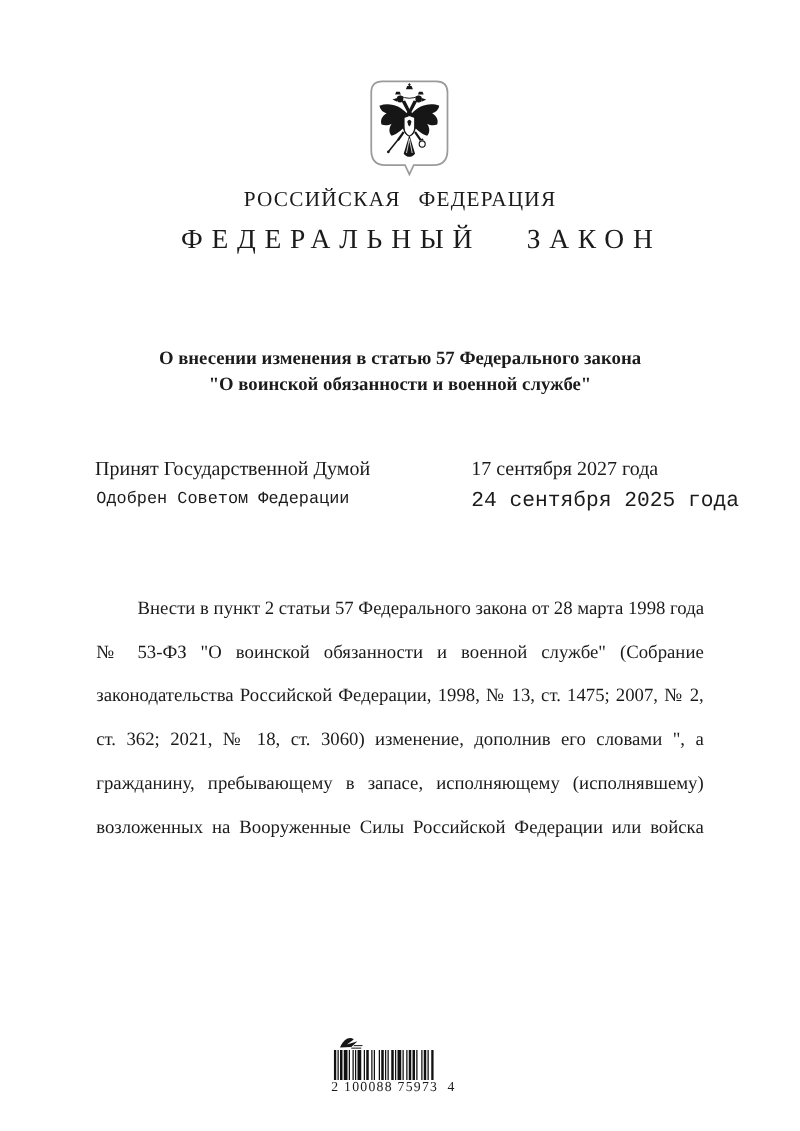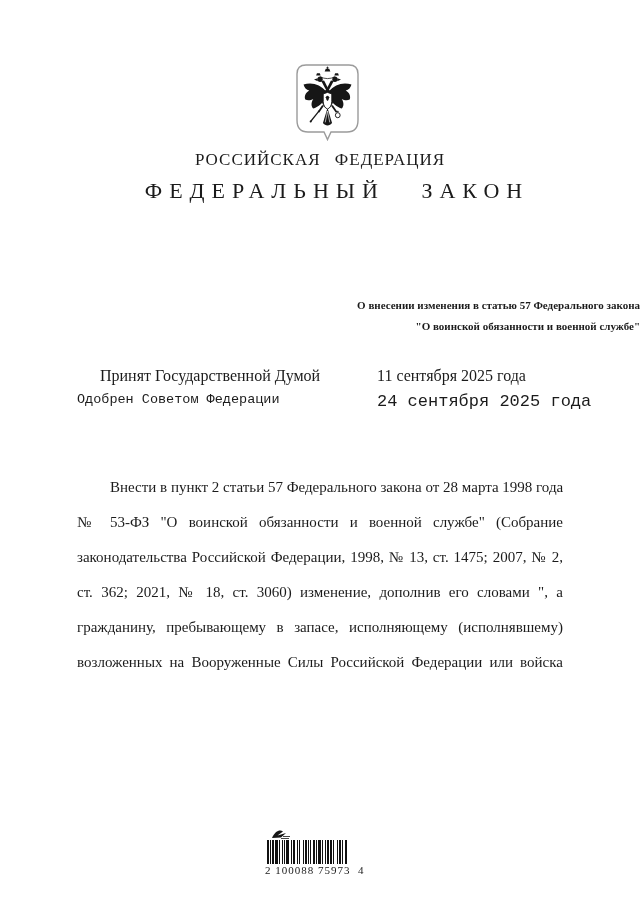--- a/index.html
+++ b/index.html
@@ -19,24 +19,24 @@
     text-align:center;font-size:17px;letter-spacing:1px;word-spacing:9px;
   }
   .law-title{
     position:absolute;left:17px;top:178px;width:640px;
     text-align:center;font-size:22px;font-weight:normal;
     letter-spacing:7px;word-spacing:24px;
   }
   
   .subject{
     position:absolute;left:0;top:277px;width:640px;
-    text-align:right;font-size:11px;font-weight:bold;line-height:21px;margin-top:18px;
+    text-align:center;font-size:15px;font-weight:bold;line-height:21px;
   }
   
-  .adopt-label-1{position:absolute;left:76px;top:367px;font-size:16px;margin-left:24px;}
+  .adopt-label-1{position:absolute;left:76px;top:367px;font-size:16px;}
   .adopt-date-1{position:absolute;left:377px;top:367px;font-size:16px;}
   .mono{font-family:"Liberation Mono","DejaVu Sans Mono",monospace;}
   .adopt-label-2{position:absolute;left:77px;top:392px;font-size:13.5px;}
   .adopt-date-2{position:absolute;left:377px;top:392px;font-size:17px;}
   
   .body-text{
     position:absolute;left:77px;top:470px;width:486px;
     font-size:15px;
   }
   .body-line{
@@ -90,21 +90,21 @@
 
   <div class="country">РОССИЙСКАЯ ФЕДЕРАЦИЯ</div>
   <div class="law-title">ФЕДЕРАЛЬНЫЙ ЗАКОН</div>
 
   <div class="subject">
     <div>О внесении изменения в статью 57 Федерального закона</div>
     <div>"О воинской обязанности и военной службе"</div>
   </div>
 
   <div class="adopt-label-1">Принят Государственной Думой</div>
-  <div class="adopt-date-1">11 сентября 2025 года</div>
+  <div class="adopt-date-1">17 сентября 2027 года</div>
   <div class="adopt-label-2 mono">Одобрен Советом Федерации</div>
   <div class="adopt-date-2 mono">24 сентября 2025 года</div>
 
   <div class="body-text">
       <div class="body-line first">Внести в пункт 2 статьи 57 Федерального закона от 28 марта 1998 года</div>
       <div class="body-line">№ 53-ФЗ "О воинской обязанности и военной службе" (Собрание</div>
       <div class="body-line">законодательства Российской Федерации, 1998, № 13, ст. 1475; 2007, № 2,</div>
       <div class="body-line">ст. 362; 2021, № 18, ст. 3060) изменение, дополнив его словами ", а</div>
       <div class="body-line">гражданину, пребывающему в запасе, исполняющему (исполнявшему)</div>
       <div class="body-line">возложенных на Вооруженные Силы Российской Федерации или войска</div>

